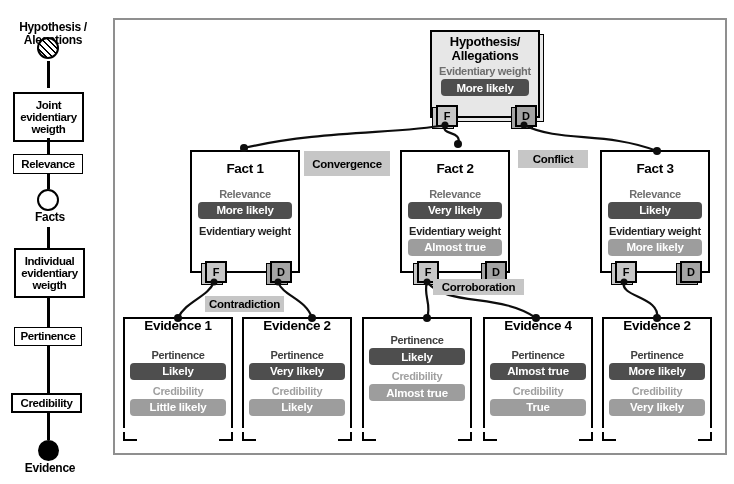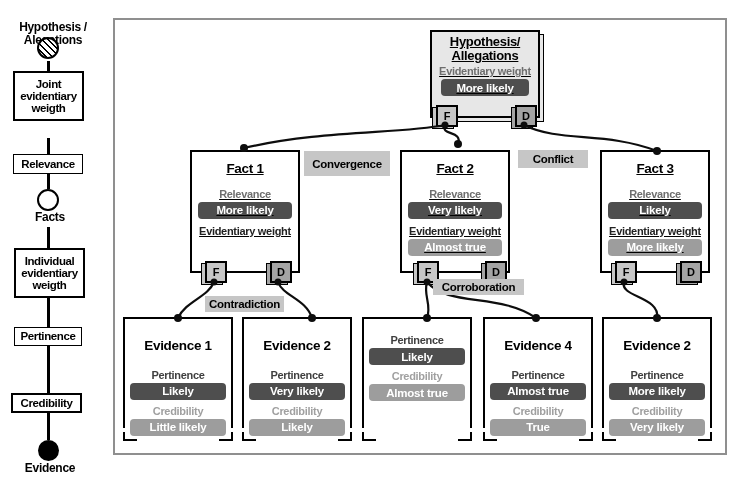--- a/index.html
+++ b/index.html
@@ -24,21 +24,21 @@
   .sb-box.thick{border-width:2.5px;}
   .sb-circle{position:absolute;width:22px;height:22px;border-radius:50%;box-sizing:border-box;border:2px solid #000;}
   .sb-circle.hatched{background:repeating-linear-gradient(45deg,#000 0 1.5px,#fff 1.5px 4.5px);}
   .sb-circle.open{background:#fff;}
   .sb-circle.filled{background:#000;border:none;}
 
   
   .panel{position:absolute;left:113px;top:18px;width:614px;height:437px;
          border:2px solid var(--panel-border);box-sizing:border-box;background:#fff;}
 
-  .card{position:absolute;box-sizing:border-box;background:#fff;border:2px solid #000;text-align:center;z-index:2;text-decoration:underline;}
+  .card{position:absolute;box-sizing:border-box;background:#fff;border:2px solid #000;text-align:center;z-index:2;}
   .card-title{font-weight:bold;font-size:13.5px;line-height:1.08;letter-spacing:-0.3px;}
   .metric-label{font-weight:bold;font-size:11px;letter-spacing:-0.3px;}
   .badge{margin:2px auto 0;height:17px;border-radius:4px;color:#fff;font-weight:bold;font-size:11.5px;
          letter-spacing:-0.2px;display:flex;align-items:center;justify-content:center;}
   .badge.dark{background:var(--dark-badge);}
   .badge.light{background:var(--light-badge);}
 
   .hyp{left:430px;top:30px;width:110px;height:88px;background:var(--hypothesis-fill);
        box-shadow:4px 4px 0 -1px var(--hypothesis-fill),4px 4px 0 0 #000;}
   .hyp .card-title{margin-top:3px;font-size:13px;}
@@ -54,21 +54,21 @@
 
   .fact{width:110px;height:123px;top:150px;}
   .fact .card-title{margin-top:10px;}
   .fact .metric-label.first{margin-top:11px;}
   .fact .metric-label.second{margin-top:6px;}
   .fact .badge{width:94px;}
 
   .evidence{width:110px;top:317px;height:124px;background:transparent;border:none;z-index:2;}
   .ev-body{position:absolute;left:0;top:0;right:0;bottom:13px;box-sizing:border-box;
            border:2px solid #000;border-bottom:none;background:#fff;text-align:center;}
-  .evidence .card-title{margin-top:20px;}
+  .evidence .card-title{margin-top:0;}
   .evidence .metric-label.first{margin-top:15px;}
   .evidence .metric-label.second{margin-top:5px;}
   .evidence .badge{width:96px;}
   .bracket{position:absolute;bottom:0;width:14px;height:9px;box-sizing:border-box;}
   .bracket.bl{left:0;border-left:2px solid #000;border-bottom:2px solid #000;}
   .bracket.br{right:0;border-right:2px solid #000;border-bottom:2px solid #000;}
 
   .relation{position:absolute;background:var(--relation-label-fill);color:#000;font-weight:bold;
             font-size:11.5px;letter-spacing:-0.3px;display:flex;align-items:center;justify-content:center;z-index:6;}
 
@@ -79,21 +79,21 @@
 
 <div id="page">
 
   <div>
     <div class="sb-text" style="left:6px;top:21px;width:94px;">
       <div>Hypothesis /</div>
       <div>Alegations</div>
     </div>
     <div class="sb-circle hatched" style="left:37px;top:37px;"></div>
     <div class="sb-line" style="top:61px;height:27px;"></div>
-    <div class="sb-box thick" style="left:13px;top:71px;width:71px;height:50px;">
+    <div class="sb-box thick" style="left:13px;top:92px;width:71px;height:50px;">
       <span>Joint evidentiary weigth</span>
     </div>
     <div class="sb-line" style="top:138px;height:16px;"></div>
     <div class="sb-box" style="left:13px;top:154px;width:70px;height:20px;">
       <span>Relevance</span>
     </div>
     <div class="sb-line" style="top:174px;height:15px;"></div>
     <div class="sb-circle open" style="left:37px;top:189px;"></div>
     <div class="sb-text" style="left:6px;top:211px;width:88px;">
       <span>Facts</span>

